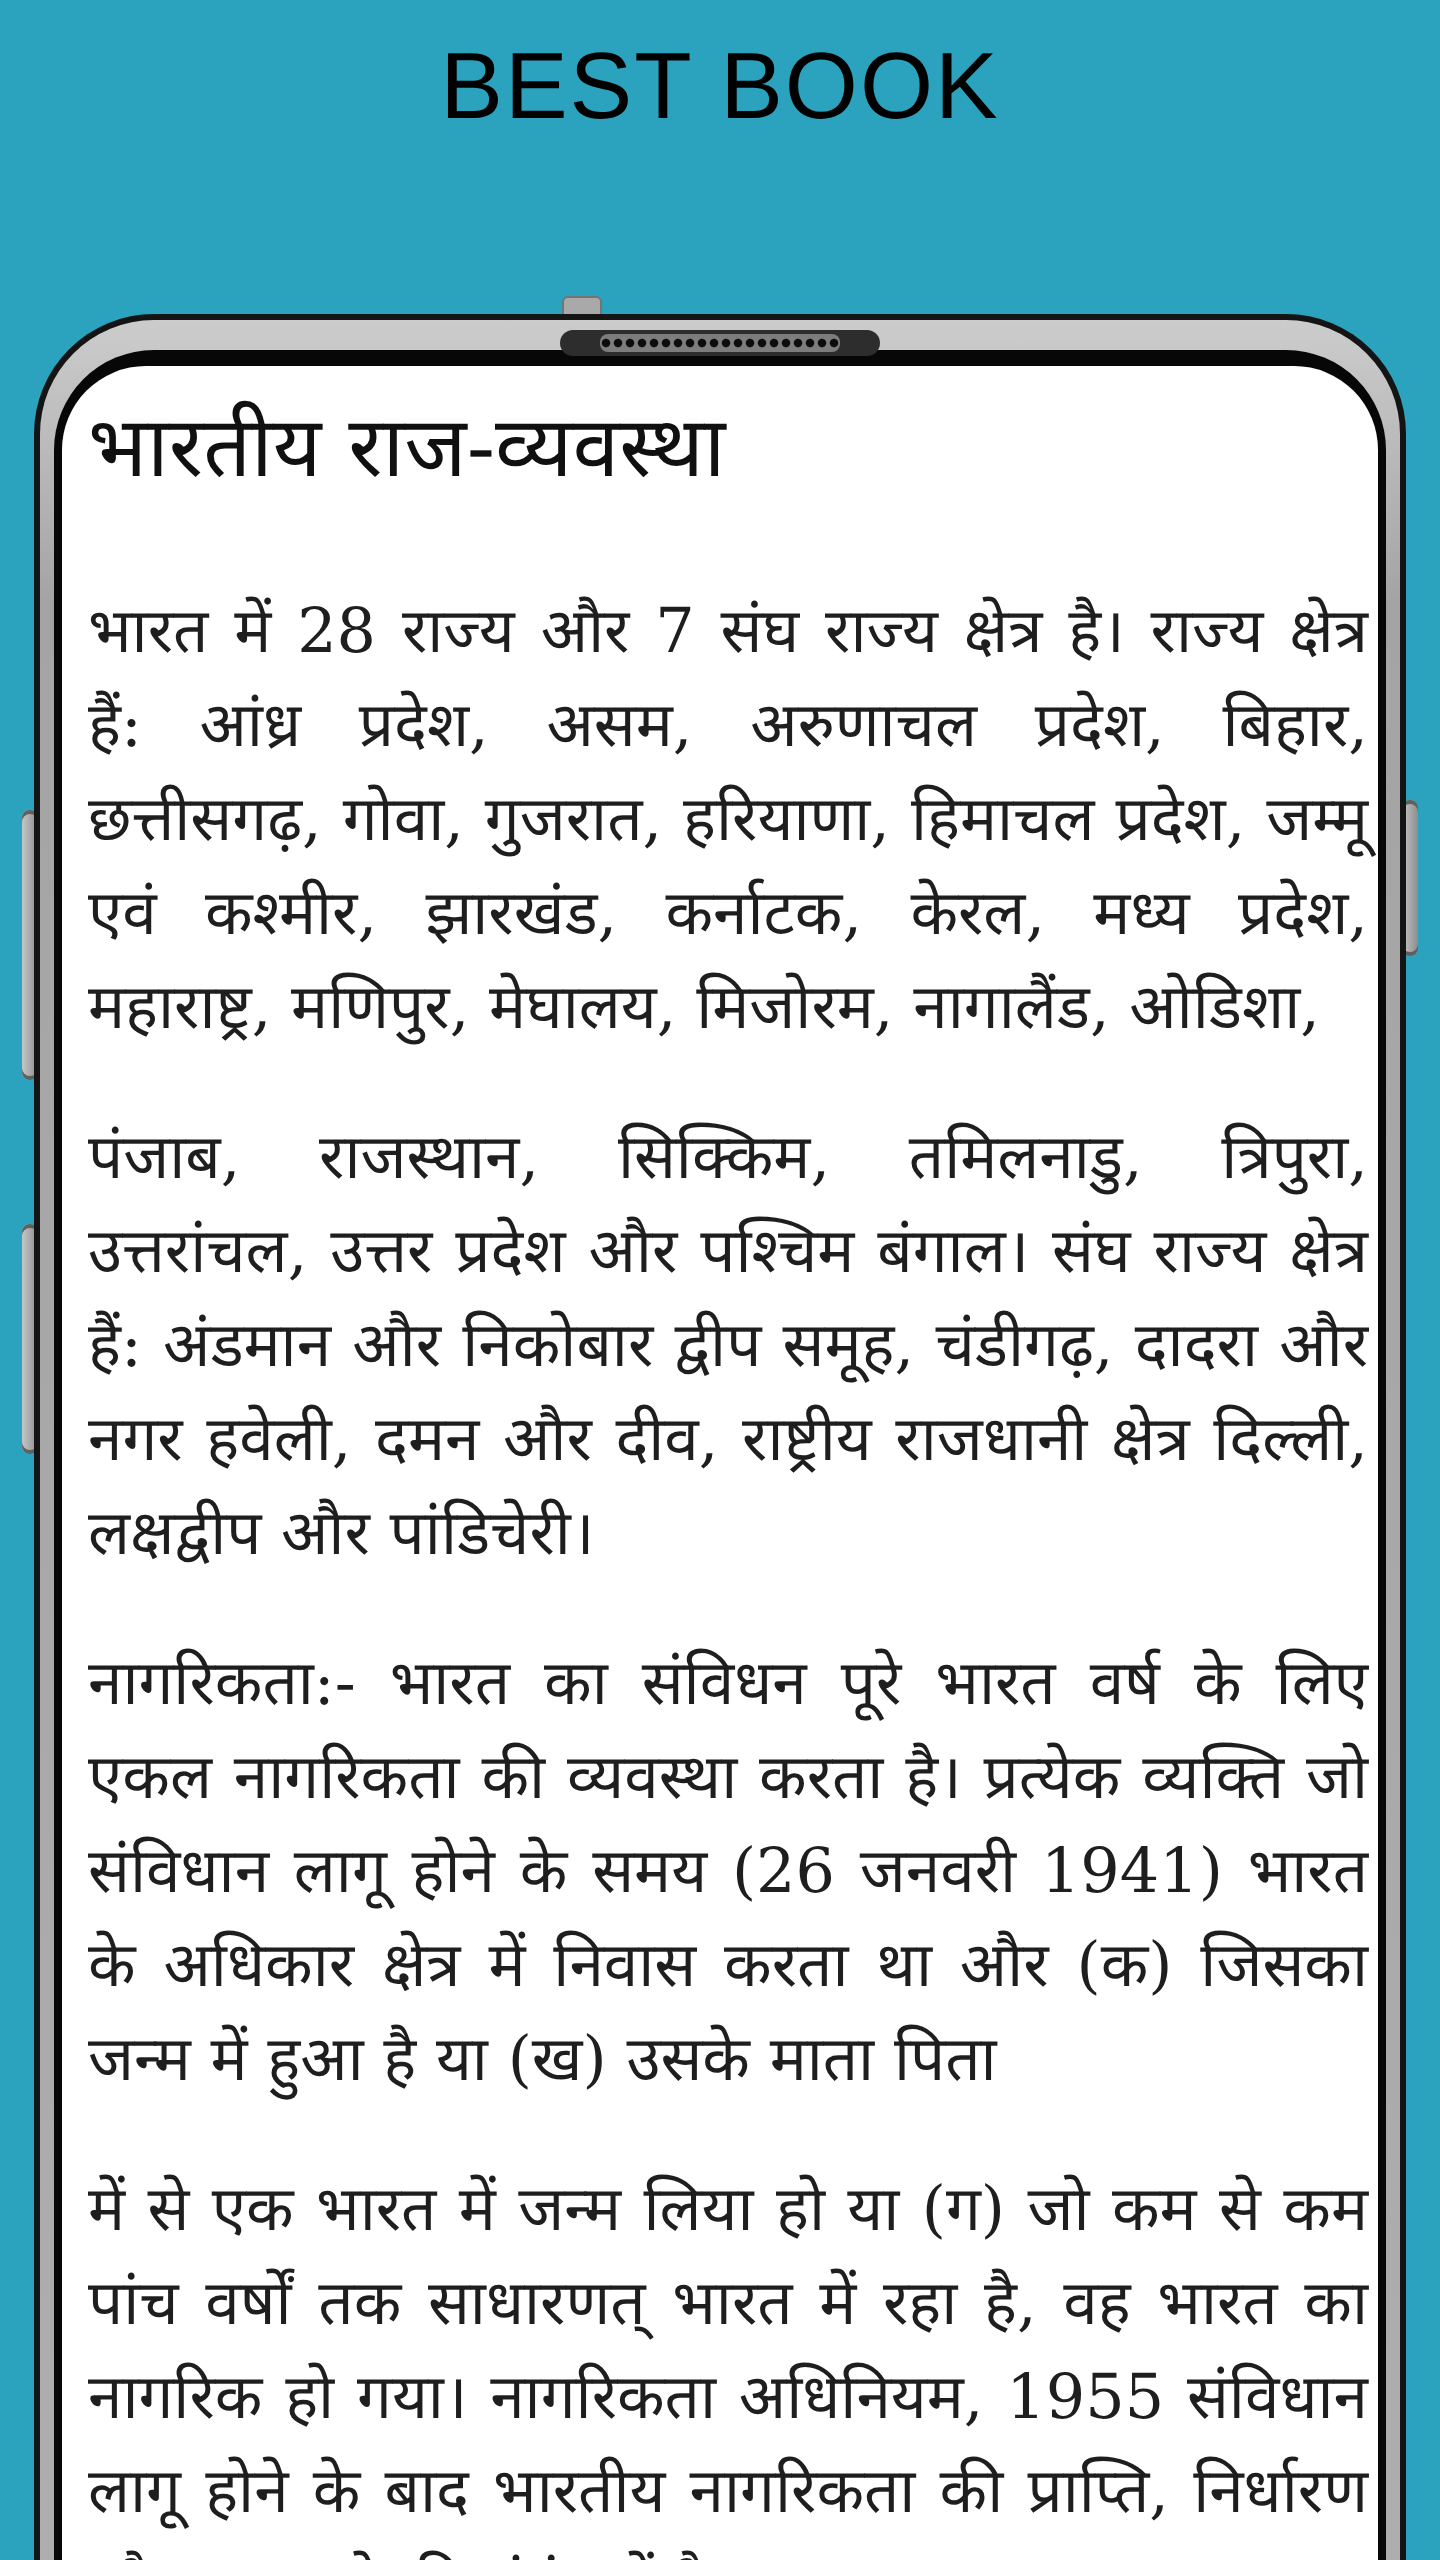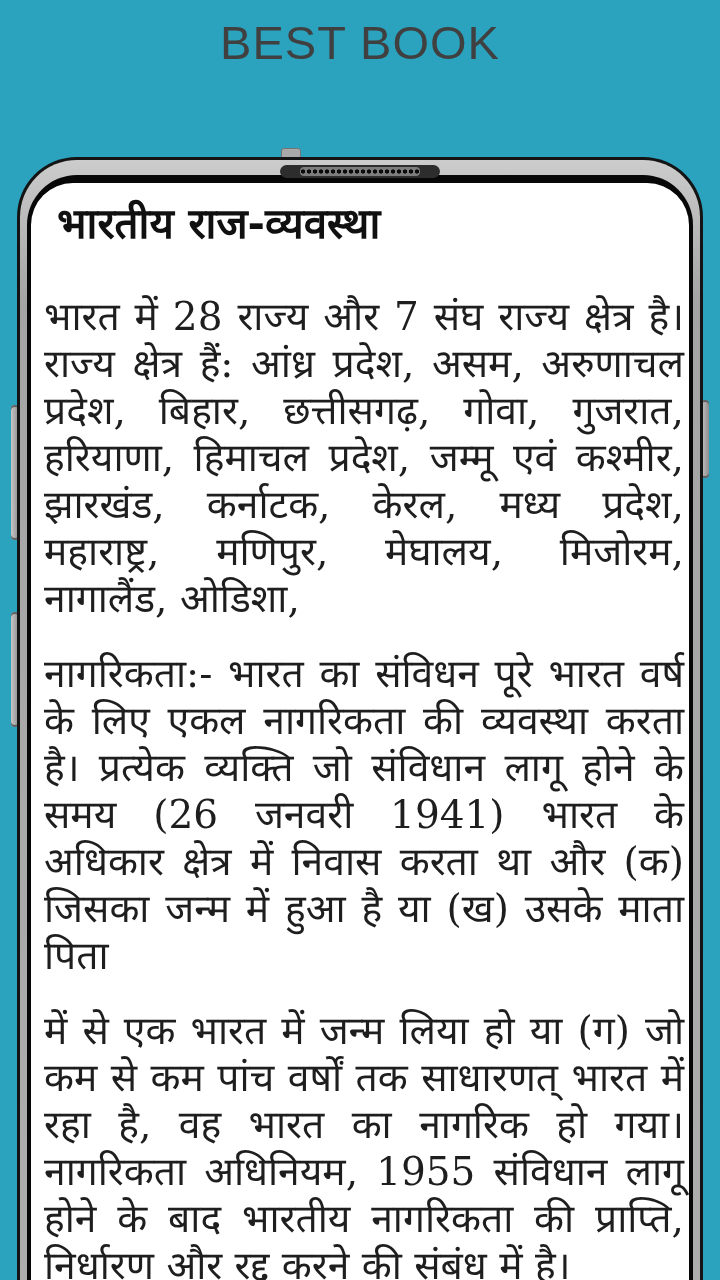--- a/index.html
+++ b/index.html
@@ -4,21 +4,21 @@
 <style>
   html,body{margin:0;padding:0;background:#0e0e0e;}
   .stage{
     position:relative;width:720px;height:1280px;overflow:hidden;
     background:#2BA3BF;
     font-family:"Liberation Sans",sans-serif;
   }
   
   .banner{
     position:absolute;top:14px;left:0;width:100%;
-    text-align:center;color:#404040;
+    text-align:center;color:#000000;
     font-size:47px;line-height:57px;letter-spacing:1px;font-weight:400;
   }
   
   .side-btn{
     position:absolute;width:8px;
     background:linear-gradient(90deg,#c6c6c6,#8d8d8d);
     border-radius:4px;
     box-shadow:inset 0 2px 0 #5f5f5f, inset 0 -2px 0 #5f5f5f;
   }
   .vol-up{left:11px;top:405px;height:135px;}
@@ -56,26 +56,26 @@
   }
   
   .screen{
     position:absolute;left:14px;right:14px;top:26px;bottom:0;
     background:#ffffff;border-radius:42px 42px 0 0;
     overflow:hidden;
     padding:4px 5px 0 13px;box-sizing:border-box;
   }
   .doc-title{
     font-family:"DejaVu Serif",serif;
-    font-size:42px;line-height:58px;font-weight:700;
-    color:#101010;margin:8px 0 40px 13px;
+    font-size:42px;line-height:58px;font-weight:400;
+    color:#101010;margin:8px 0 40px 0;
   }
   .doc-para{
     font-family:"DejaVu Serif",serif;
-    font-size:39px;line-height:47px;font-weight:400;
+    font-size:31px;line-height:47px;font-weight:400;
     color:#1e1e1e;text-align:justify;
     margin:0 0 28px 0;
   }
 </style>
 </head>
 <body>
 
 <div class="stage">
 
   <div class="banner">
@@ -90,18 +90,19 @@
   <div class="phone">
     <div class="frame-outer"></div>
     <div class="frame-metal"></div>
     <div class="frame-bezel"></div>
     <div class="speaker-recess"></div>
     <div class="speaker"></div>
 
     <div class="screen">
       <h1 class="doc-title">भारतीय राज-व्यवस्था</h1>
       <p class="doc-para">भारत में 28 राज्य और 7 संघ राज्य क्षेत्र है। राज्य क्षेत्र हैं: आंध्र प्रदेश, असम, अरुणाचल प्रदेश, बिहार, छत्तीसगढ़, गोवा, गुजरात, हरियाणा, हिमाचल प्रदेश, जम्मू एवं कश्मीर, झारखंड, कर्नाटक, केरल, मध्य प्रदेश, महाराष्ट्र, मणिपुर, मेघालय, मिजोरम, नागालैंड, ओडिशा,</p>
+      <p class="doc-para">पंजाब, राजस्थान, सिक्किम, तमिलनाडु, त्रिपुरा, उत्तरांचल, उत्तर प्रदेश और पश्चिम बंगाल। संघ राज्य क्षेत्र हैं: अंडमान और निकोबार द्वीप समूह, चंडीगढ़, दादरा और नगर हवेली, दमन और दीव, राष्ट्रीय राजधानी क्षेत्र दिल्ली, लक्षद्वीप और पांडिचेरी।</p>
       <p class="doc-para">नागरिकता:- भारत का संविधन पूरे भारत वर्ष के लिए एकल नागरिकता की व्यवस्था करता है। प्रत्येक व्यक्ति जो संविधान लागू होने के समय (26 जनवरी 1941) भारत के अधिकार क्षेत्र में निवास करता था और (क) जिसका जन्म में हुआ है या (ख) उसके माता पिता</p>
       <p class="doc-para">में से एक भारत में जन्म लिया हो या (ग) जो कम से कम पांच वर्षों तक साधारणत् भारत में रहा है, वह भारत का नागरिक हो गया। नागरिकता अधिनियम, 1955 संविधान लागू होने के बाद भारतीय नागरिकता की प्राप्ति, निर्धारण और रद्द करने की संबंध में है।</p>
     </div>
   </div>
 
 </div>
 
 </body></html>

